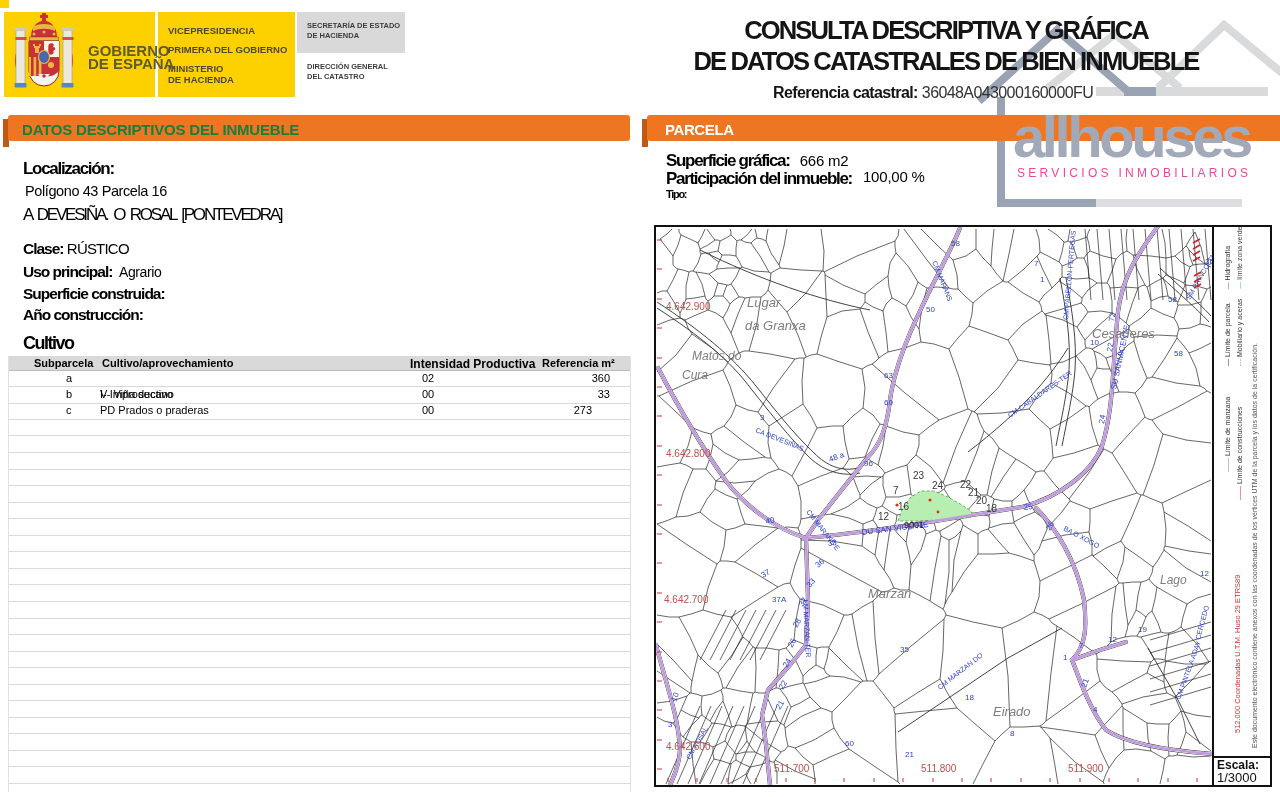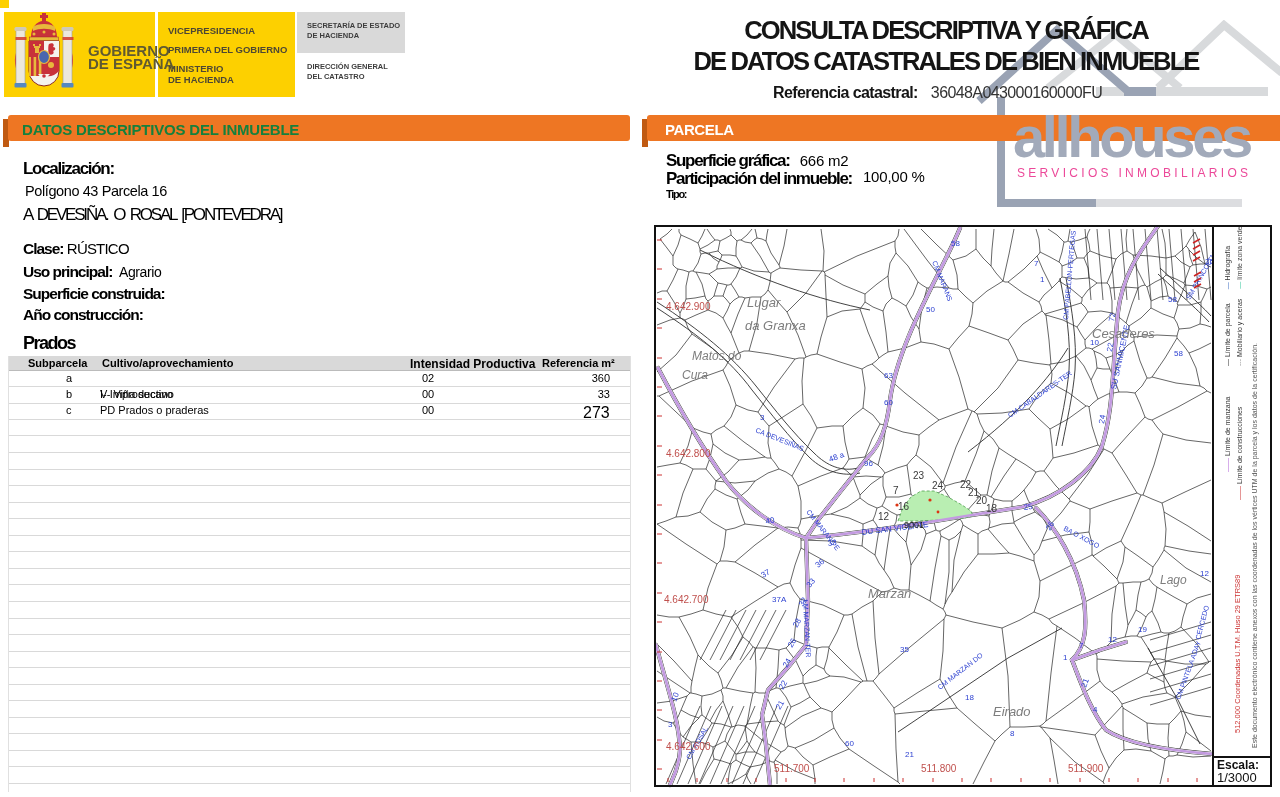--- a/index.html
+++ b/index.html
@@ -63,61 +63,61 @@
 <path d="M16 44 h15 v14 a15 15 0 0 1 -1 5 h-14 z" fill="#e8b93c"></path>
 <path d="M18 44 h2.6 v19 h-2.6 z M23.2 44 h2.6 v19 h-2.6 z M28.4 44 h2.6 v19 h-2.6 z" fill="#c8313a"></path>
 <path d="M31 44 h15 v14 a15 15 0 0 1 -14 5 h-1 z" fill="#c8313a"></path>
 <circle cx="38" cy="52" r="3" fill="#e8b93c"></circle>
 <path d="M25 61 h12 a15 15 0 0 1 -6 5 a15 15 0 0 1 -6 -5 z" fill="#f5f3ee"></path>
 <circle cx="31" cy="63" r="1.8" fill="#c8313a"></circle>
 <ellipse cx="31" cy="44" rx="5.5" ry="6.5" fill="#4a66ae" stroke="#e8b93c" stroke-width="1.2"></ellipse>
 </svg>
 
 <div class="abs b" style="left:646px;width:600px;top:15px;font-size:25.6px;line-height:31px;text-align:center;color:#151515;letter-spacing:-1.9px">CONSULTA DESCRIPTIVA Y GRÁFICA<br>DE DATOS CATASTRALES DE BIEN INMUEBLE</div>
-<div class="abs" style="left:773px;top:84px;font-size:16px;color:#151515;letter-spacing:-0.6px"><span class="b">Referencia catastral:</span><span style="margin-left:13px;color:#333">36048A043000160000FU</span></div>
+<div class="abs" style="left:773px;top:84px;font-size:16px;color:#151515;letter-spacing:-0.6px"><span class="b">Referencia catastral:</span><span style="margin-left:4px;color:#333">36048A043000160000FU</span></div>
 
 <div class="abs" style="left:3px;top:119px;width:6px;height:28px;background:#c05a12"></div>
 <div class="abs" style="left:8px;top:115px;width:622px;height:26px;background:#ee7623;border-radius:3px"></div>
 <div class="abs b" style="left:22px;top:121px;font-size:15px;color:#15803d;letter-spacing:-0.2px">DATOS DESCRIPTIVOS DEL INMUEBLE</div>
 <div class="abs" style="left:642px;top:119px;width:6px;height:28px;background:#c05a12"></div>
 <div class="abs" style="left:647px;top:115px;width:633px;height:26px;background:#ee7623;border-radius:3px 0 0 3px"></div>
 <div class="abs b" style="left:665px;top:121px;font-size:15px;color:#fff;letter-spacing:-0.4px">PARCELA</div>
 
 <div class="abs b" style="left:1013px;top:103px;font-size:58px;color:#a2aaba;letter-spacing:-3.4px">allhouses</div>
 <div class="abs" style="left:1017px;top:166px;font-size:12px;color:#ec4899;letter-spacing:3.3px">SERVICIOS INMOBILIARIOS</div>
 
 <div class="abs b" style="left:23px;top:159px;font-size:17px;letter-spacing:-1.3px">Localización:</div>
 <div class="abs" style="left:25px;top:183px;font-size:14.5px;letter-spacing:-0.4px">Polígono 43 Parcela 16</div>
 <div class="abs" style="left:23px;top:205px;font-size:17px;letter-spacing:-2.2px;word-spacing:3px">A DEVESIÑA. O ROSAL [PONTEVEDRA]</div>
 <div class="abs" style="left:23px;top:240px;font-size:15.5px;letter-spacing:-1px"><span class="b">Clase:</span>&nbsp;<span style="font-size:15px;letter-spacing:-0.8px">RÚSTICO</span></div>
 <div class="abs" style="left:23px;top:263px;font-size:15.5px;letter-spacing:-1px"><span class="b">Uso principal:</span>&nbsp;&nbsp;<span style="font-size:14px;letter-spacing:-0.4px">Agrario</span></div>
 <div class="abs b" style="left:23px;top:285px;font-size:15.5px;letter-spacing:-1px">Superficie construida:</div>
 <div class="abs b" style="left:23px;top:306px;font-size:15.5px;letter-spacing:-1px">Año construcción:</div>
-<div class="abs b" style="left:23px;top:333px;font-size:18px;letter-spacing:-1.5px">Prados</div>
+<div class="abs b" style="left:23px;top:333px;font-size:18px;letter-spacing:-1.5px">Cultivo</div>
 
 <div class="abs" style="left:8px;top:356px;width:622px;height:14px;background:#d9d9d9"></div>
-<div class="abs b" style="left:28px;top:357px;font-size:11px">Subparcela</div>
+<div class="abs b" style="left:34px;top:357px;font-size:11px">Subparcela</div>
 <div class="abs b" style="left:102px;top:357px;font-size:11px">Cultivo/aprovechamiento</div>
 <div class="abs b" style="left:410px;top:357px;font-size:12px">Intensidad Productiva</div>
 <div class="abs b" style="left:542px;top:357px;font-size:11px">Referencia m²</div>
 <div class="abs" style="left:8px;top:370px;width:622px;height:1px;background:#bbb"></div>
 <div class="abs" style="left:66px;top:372px;font-size:11px">a</div>
 <div class="abs" style="left:100px;top:388px;font-size:11px">V- Viña secano</div>
 <div class="abs" style="left:422px;top:372px;font-size:11px">02</div>
 <div class="abs" style="left:587px;top:372px;font-size:11px;width:23px;text-align:right">360</div>
 <div class="abs" style="left:8px;top:386.3px;width:622px;height:1px;background:#d9d9d9"></div>
 <div class="abs" style="left:66px;top:388px;font-size:11px">b</div>
 <div class="abs" style="left:100px;top:388px;font-size:11px">I- Improductivo</div>
 <div class="abs" style="left:422px;top:388px;font-size:11px">00</div>
 <div class="abs" style="left:587px;top:388px;font-size:11px;width:23px;text-align:right">33</div>
 <div class="abs" style="left:8px;top:402.6px;width:622px;height:1px;background:#d9d9d9"></div>
 <div class="abs" style="left:66px;top:404px;font-size:11px">c</div>
 <div class="abs" style="left:100px;top:404px;font-size:11px">PD Prados o praderas</div>
 <div class="abs" style="left:422px;top:404px;font-size:11px">00</div>
-<div class="abs" style="left:583px;top:404px;font-size:16px;width:23px;">273</div>
+<div class="abs" style="left:569px;top:404px;font-size:11px;width:23px;text-align:right">273</div>
 <div class="abs" style="left:8px;top:418.9px;width:622px;height:1px;background:#d9d9d9"></div>
 <div style="position:absolute;left:8px;width:622px;top:435.4px;height:1px;background:#d9d9d9"></div>
 <div style="position:absolute;left:8px;width:622px;top:452.0px;height:1px;background:#d9d9d9"></div>
 <div style="position:absolute;left:8px;width:622px;top:468.6px;height:1px;background:#d9d9d9"></div>
 <div style="position:absolute;left:8px;width:622px;top:485.1px;height:1px;background:#d9d9d9"></div>
 <div style="position:absolute;left:8px;width:622px;top:501.7px;height:1px;background:#d9d9d9"></div>
 <div style="position:absolute;left:8px;width:622px;top:518.2px;height:1px;background:#d9d9d9"></div>
 <div style="position:absolute;left:8px;width:622px;top:534.8px;height:1px;background:#d9d9d9"></div>
 <div style="position:absolute;left:8px;width:622px;top:551.3px;height:1px;background:#d9d9d9"></div>
 <div style="position:absolute;left:8px;width:622px;top:567.8px;height:1px;background:#d9d9d9"></div>

